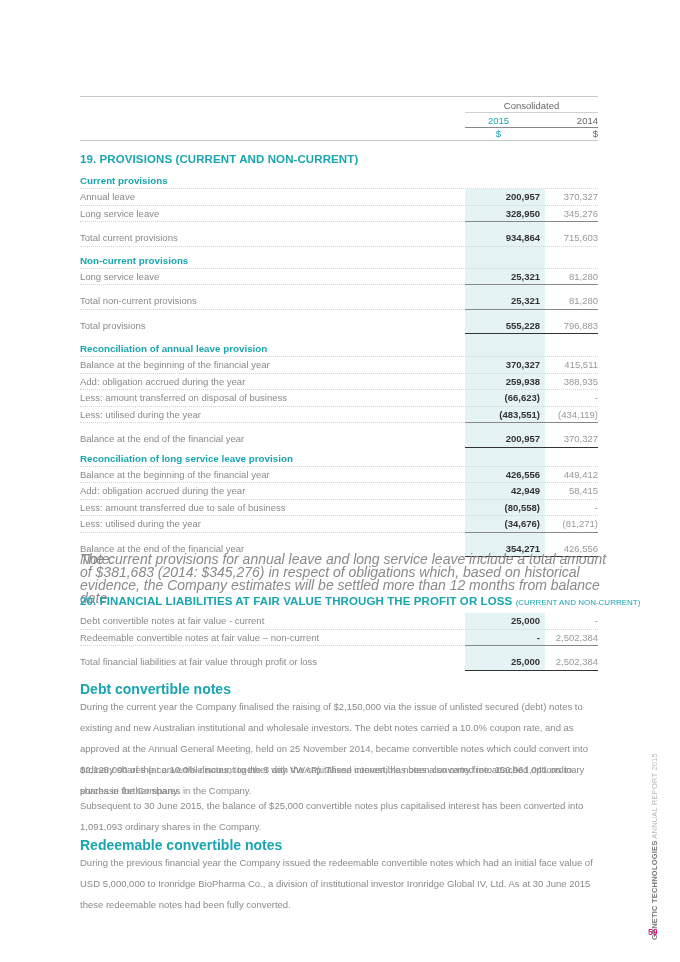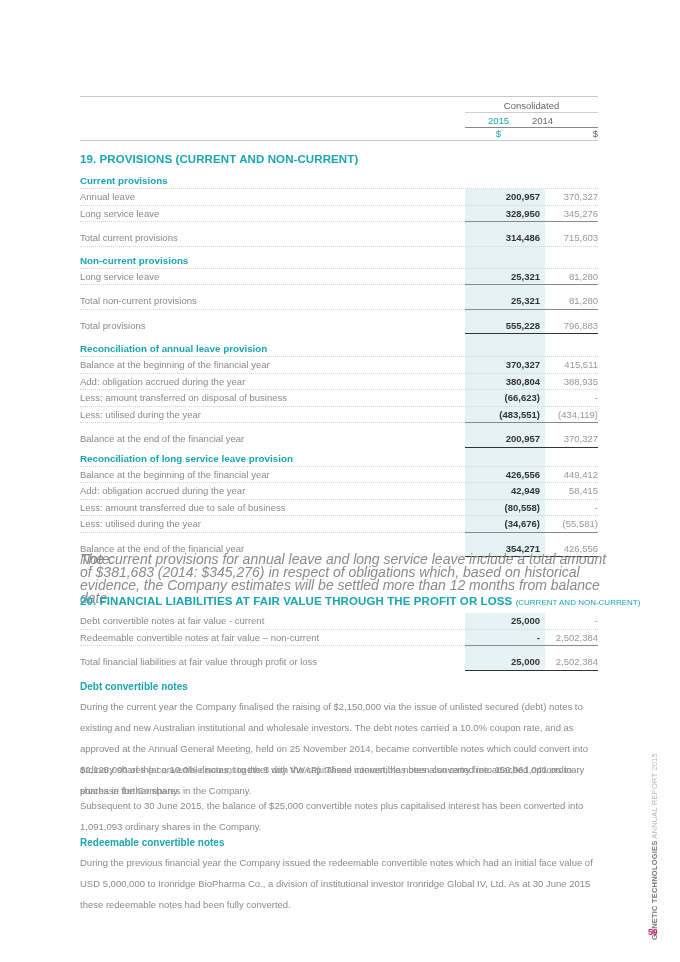--- a/index.html
+++ b/index.html
@@ -7,21 +7,21 @@
     width: 680px; height: 962px; position: relative; overflow: hidden;
     font-family: "Liberation Sans", sans-serif; color: #8a8a8a;
   }
 
   
   .hdr { position: absolute; left: 80px; top: 96px; width: 518px; height: 45px; }
   .hdr-topline { position: absolute; left: 0; right: 0; top: 0; border-top: 1px solid #c8c8c8; }
   .hdr-cons { position: absolute; left: 385px; width: 133px; top: 4px; text-align: center; font-size: 9.5px; color: #666; }
   .hdr-line2 { position: absolute; left: 385px; right: 0; top: 16px; border-top: 1px solid #cfcfcf; }
   .hdr-y15 { position: absolute; left: 385px; width: 67px; top: 19px; text-align: center; font-size: 9.5px; color: #1aa5b0; }
-  .hdr-y14 { position: absolute; left: 452px; width: 66px; top: 19px; font-size: 9.5px; color: #666; }
+  .hdr-y14 { position: absolute; left: 452px; width: 66px; top: 19px; text-align: right; font-size: 9.5px; color: #666; }
   .hdr-line3 { position: absolute; left: 385px; right: 0; top: 31px; border-top: 1px solid #888; }
   .hdr-d15 { position: absolute; left: 385px; width: 67px; top: 32px; text-align: center; font-size: 9.5px; color: #1aa5b0; }
   .hdr-d14 { position: absolute; left: 452px; width: 66px; top: 32px; text-align: right; font-size: 9.5px; color: #666; }
   .hdr-line4 { position: absolute; left: 0; right: 0; top: 44px; border-top: 1px solid #c8c8c8; }
 
   
   .sec-title { position: absolute; left: 80px; font-weight: bold; font-size: 11.5px; color: #1aa5b0; letter-spacing: 0.1px; white-space: nowrap; }
   .sec-title .sub { font-weight: normal; font-size: 8px; color: #1aa5b0; letter-spacing: 0; }
 
   
@@ -35,21 +35,21 @@
   .row .v15 { position: absolute; left: 385px; width: 75px; text-align: right; font-weight: bold; color: #333; }
   .row .v14 { position: absolute; left: 465px; width: 53px; text-align: right; color: #999; }
   .row.rule-above::before { content: ""; position: absolute; left: 385px; right: 0; top: -9px; border-top: 1px solid #888; }
   .row.total-double { border-bottom: none; }
   .row.total-double::after { content: ""; position: absolute; left: 385px; right: 0; bottom: -1px; border-top: 1.5px solid #333; }
 
   .note { position: absolute; left: 80px; top: 553px; width: 530px; font-size: 14px; font-style: italic; color: #8a8a8a; line-height: 13px; }
   .note .nlab { position: absolute; left: 0; top: 0; }
   .note .ntxt { display: block; }
 
-  .para-head { position: absolute; left: 80px; font-weight: bold; font-size: 10px; color: #1aa5b0; }
+  .para-head { position: absolute; left: 80px; font-weight: bold; font-size: 14px; color: #1aa5b0; }
   .para { position: absolute; left: 80px; width: 522px; font-size: 9.5px; line-height: 21px; color: #8a8a8a; }
 
   .side { position: absolute; left: 650px; top: 940px; transform-origin: left top; transform: rotate(-90deg); white-space: nowrap; font-size: 7.5px; letter-spacing: 0.2px; }
   .side .b { font-weight: bold; color: #777; }
   .side .r { color: #b8b8b8; }
   .pgnum { position: absolute; left: 612px; top: 927px; font-size: 8.5px; font-weight: bold; color: #d4197c; padding-left: 36px; }
 </style>
 </head>
 <body>
 
@@ -78,21 +78,21 @@
       <span class="v15">200,957</span>
       <span class="v14">370,327</span>
     </div>
   <div class="row">
       <span class="lbl">Long service leave</span>
       <span class="v15">328,950</span>
       <span class="v14">345,276</span>
     </div>
   <div class="row spacer-before rule-above">
       <span class="lbl">Total current provisions</span>
-      <span class="v15">314,486</span>
+      <span class="v15">934,864</span>
       <span class="v14">715,603</span>
     </div>
 
   <div class="row subhead" style="margin-top:6px;">
       <span class="lbl">Non-current provisions</span>
     </div>
   <div class="row">
       <span class="lbl">Long service leave</span>
       <span class="v15">25,321</span>
       <span class="v14">81,280</span>
@@ -111,21 +111,21 @@
   <div class="row subhead" style="margin-top:8px;">
       <span class="lbl">Reconciliation of annual leave provision</span>
     </div>
   <div class="row">
       <span class="lbl">Balance at the beginning of the financial year</span>
       <span class="v15">370,327</span>
       <span class="v14">415,511</span>
     </div>
   <div class="row">
       <span class="lbl">Add: obligation accrued during the year</span>
-      <span class="v15">380,804</span>
+      <span class="v15">259,938</span>
       <span class="v14">388,935</span>
     </div>
   <div class="row">
       <span class="lbl">Less: amount transferred on disposal of business</span>
       <span class="v15">(66,623)</span>
       <span class="v14">-</span>
     </div>
   <div class="row">
       <span class="lbl">Less: utilised during the year</span>
       <span class="v15">(483,551)</span>
@@ -151,21 +151,21 @@
       <span class="v14">58,415</span>
     </div>
   <div class="row">
       <span class="lbl">Less: amount transferred due to sale of business</span>
       <span class="v15">(80,558)</span>
       <span class="v14">-</span>
     </div>
   <div class="row">
       <span class="lbl">Less: utilised during the year</span>
       <span class="v15">(34,676)</span>
-      <span class="v14">(55,581)</span>
+      <span class="v14">(81,271)</span>
     </div>
   <div class="row spacer-before rule-above total-double">
       <span class="lbl">Balance at the end of the financial year</span>
       <span class="v15">354,271</span>
       <span class="v14">426,556</span>
     </div>
 </div>
 
 <div class="note">
   <span class="nlab">Note:</span>

